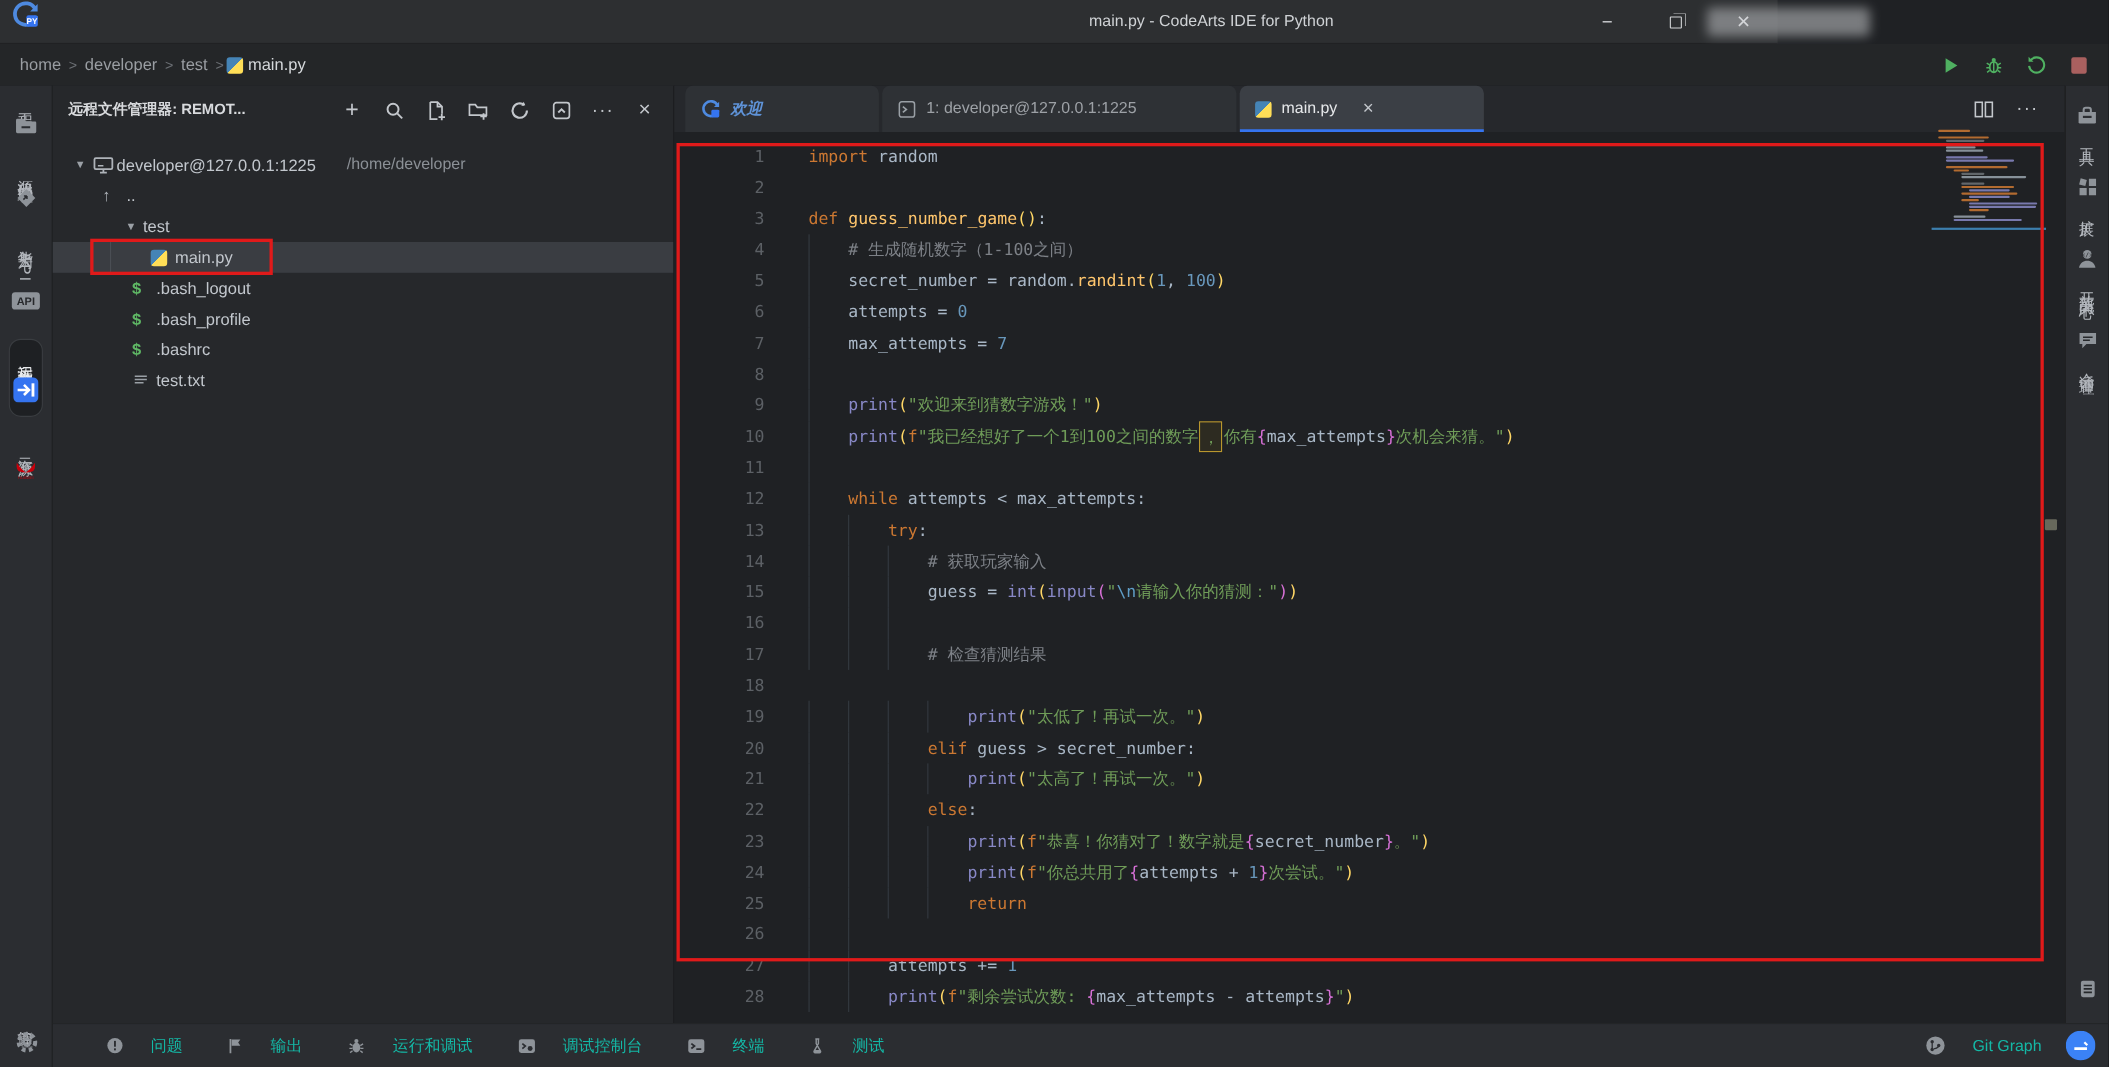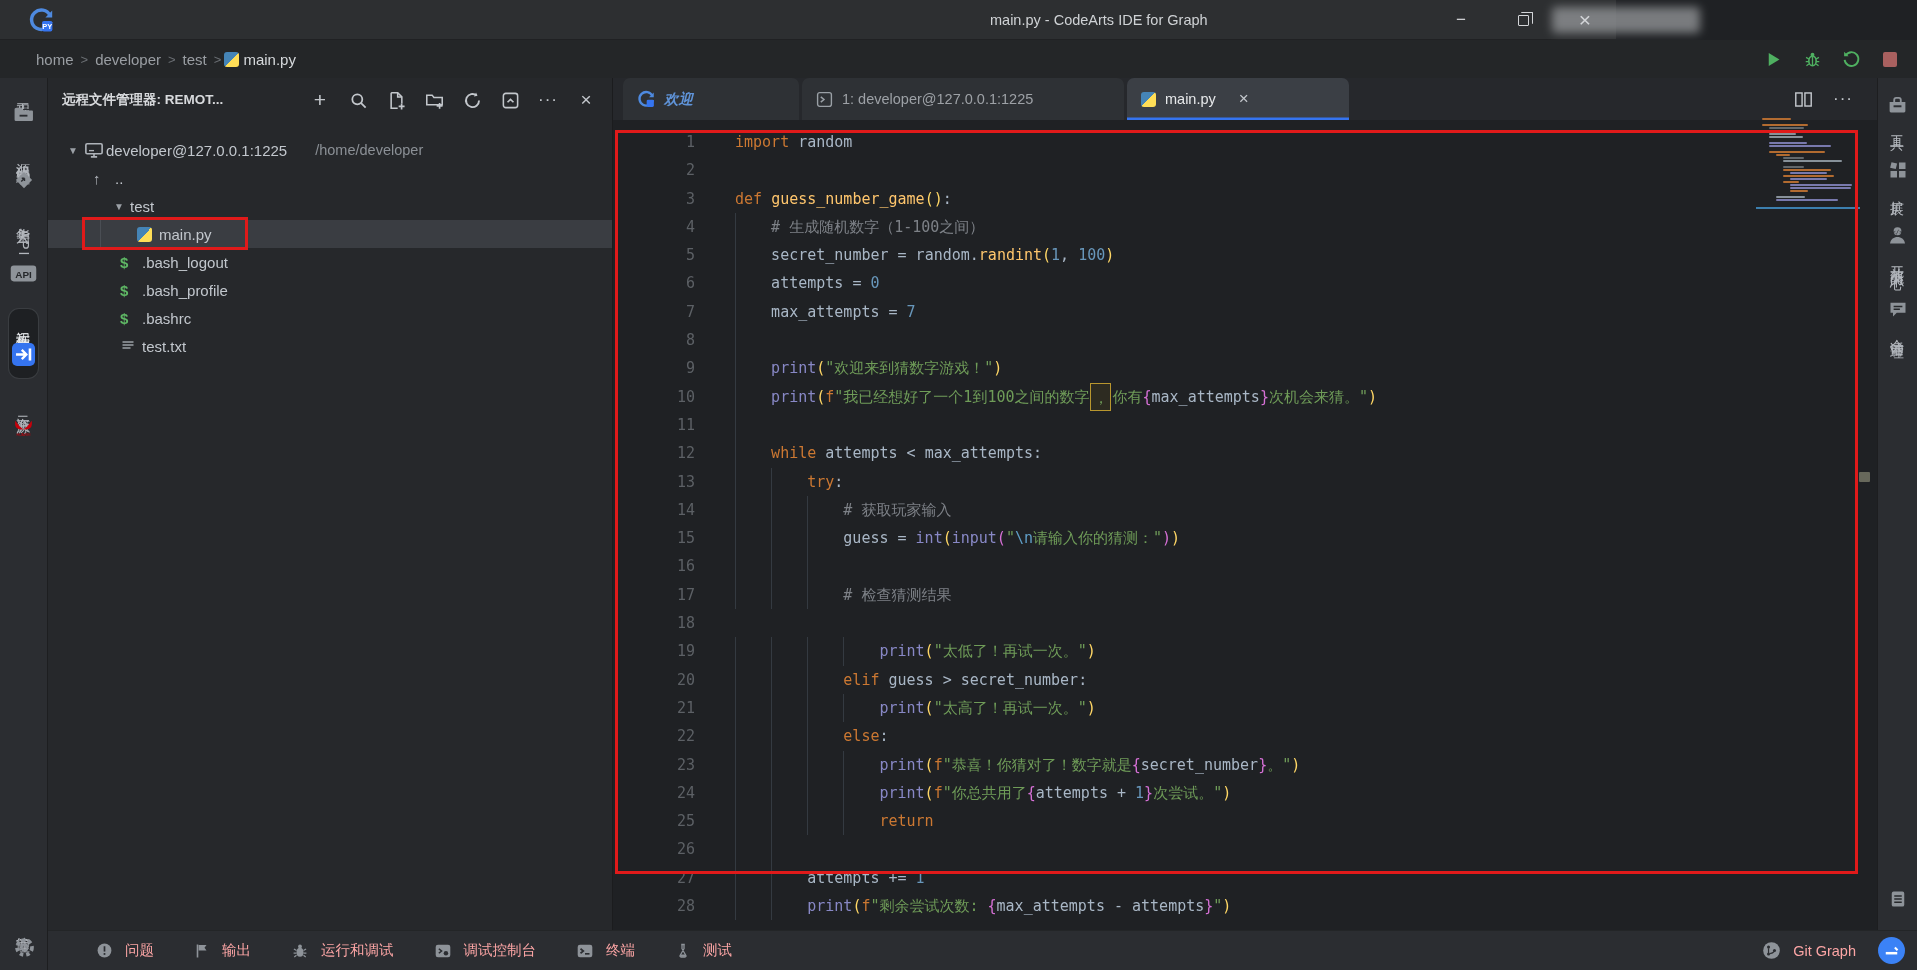--- a/index.html
+++ b/index.html
@@ -1,32 +1,32 @@
 <!DOCTYPE html>
 <html><head>
 <meta charset="utf-8">
 <style>
   * { margin:0; padding:0; box-sizing:border-box; }
   body { background:#141414; font-family:"Liberation Sans", sans-serif; }
   #app { position:relative; width:1917px; height:970px; overflow:hidden; background:#1f2124; color:#c6cad0; font-size:14px; }
 
   
-  #titlebar { position:absolute; left:0; top:0; width:1616px; height:40px; background:#2d2f31; display:flex; align-items:center; border-bottom:1px solid #202123;padding-left:18px; }
+  #titlebar { position:absolute; left:0; top:0; width:1616px; height:40px; background:#2d2f31; display:flex; border-bottom:1px solid #202123; }
   #logo { width:26px; height:26px; margin:0 14px 0 10px; flex:none; }
   #menubar { display:flex; gap:4px; }
   .menu-item { padding:4px 11px; color:#cfd2d6; font-size:14.5px; border-radius:4px; cursor:default; }
   #win-title { position:absolute; left:990px; top:0; height:40px; display:flex; align-items:center; color:#cfd2d5; font-size:14.5px; }
   #redact { position:absolute; left:1552px; top:7px; width:148px; height:26px; background:#909295; border-radius:4px; filter:blur(5px); opacity:.8; }
   #winctrls { position:absolute; right:0; top:0; height:40px; display:flex; }
   .wbtn { width:62px; height:40px; display:flex; align-items:center; justify-content:center; color:#d3d5d8; font-size:17px; }
   .restore-box { position:relative; width:11px; height:11px; border:1.2px solid #d3d5d8; border-radius:1px; }
   .restore-box::before { content:""; position:absolute; left:2px; top:-4px; width:11px; height:11px; border:1.2px solid #d3d5d8; border-left:none; border-bottom:none; border-radius:1px; }
 
   
-  #crumbbar { position:absolute; left:0; top:40px; width:1917px; height:38px; background:#242628; display:flex; align-items:center; padding-left:32px; }
+  #crumbbar { position:absolute; left:0; top:40px; width:1917px; height:38px; background:#242628; display:flex; align-items:center; padding-left:14px; }
   .crumb { color:#9a9ea3; font-size:15px; padding:2px 4px; }
   .crumb.last { color:#d5d8db; }
   .crumb-sep { color:#6b6f74; margin:0 3px; font-size:13px; }
   #runbar { position:absolute; right:16px; top:40px; height:38px; display:flex; align-items:center; gap:17px; }
   .runbtn { width:22px; height:22px; display:flex; align-items:center; justify-content:center; }
   .stopsq { width:14px; height:15px; background:#a9605f; border-radius:2px; display:inline-block; }
 
   
   #actleft { position:absolute; left:0; top:78px; width:48px; height:892px; background:#2b2d31; display:flex; flex-direction:column; align-items:center; padding:14px 0 10px; gap:27px; border-right:1px solid #1d1e20; }
   .act-item { display:flex; flex-direction:column; align-items:center; gap:8px; cursor:pointer; }
@@ -95,40 +95,40 @@
   #scrollbar { position:absolute; left:1858px; top:120px; width:14px; height:810px; }
   #scroll-marker { position:absolute; left:1859px; top:472px; width:11px; height:10px; background:rgba(190,190,160,.45); border-radius:1px; z-index:22; }
 
   
   .annotation { position:absolute; border:3px solid #e01a1a; pointer-events:none; z-index:60; }
   #ann-code { left:615px; top:130px; width:1243px; height:744px; }
   #ann-file { left:82px; top:217px; width:166px; height:33px; }
 
   
   #statusbar { position:absolute; left:48px; top:930px; width:1869px; height:40px; background:#2b2d31; display:flex; align-items:center; padding:0 12px 0 48px; border-top:1px solid #232527; }
-  .sb-item { display:flex; align-items:center; gap:12px; color:#fca5a5; font-size:14.5px; margin-right:40px; cursor:pointer; }
+  .sb-item { display:flex; align-items:center; gap:24px; color:#14b8a6; font-size:14.5px; margin-right:40px; cursor:pointer; }
   #sb-right { margin-left:auto; display:flex; align-items:center; gap:22px; }
   #gear-bottom { position:absolute; left:13px; top:936px; z-index:5; }
   .icon { display:inline-flex; align-items:center; justify-content:center; }
 </style>
 </head>
 <body>
 
 <div id="app">
 
   <div id="titlebar">
     <span id="logo" class="icon">
       <svg viewBox="0 0 16 16" width="26" height="26">
           <path d="M13.6 5.2A6 6 0 1 0 14.1 9" fill="none" stroke="#4e8ae0" stroke-width="2.1"></path>
           <path d="M14.9 2.2v4.2h-4.2z" fill="#4e8ae0"></path>
           <rect x="8.6" y="8.6" width="6.4" height="6.4" rx="1.2" fill="#3574f0"></rect>
           <text x="11.8" y="13.5" font-size="4.6" fill="#fff" text-anchor="middle" font-weight="bold" font-family="Liberation Sans, sans-serif">PY</text>
         </svg>
     </span>
-    <div id="win-title">main.py - CodeArts IDE for Graph</div>
+    <div id="win-title">main.py - CodeArts IDE for Python</div>
     <div id="redact"></div>
     <div id="winctrls">
       <div class="wbtn">−</div>
       <div class="wbtn">
           <span class="restore-box"></span>
         </div>
       <div class="wbtn" style="font-size:21px;">×</div>
     </div>
   </div>
 

